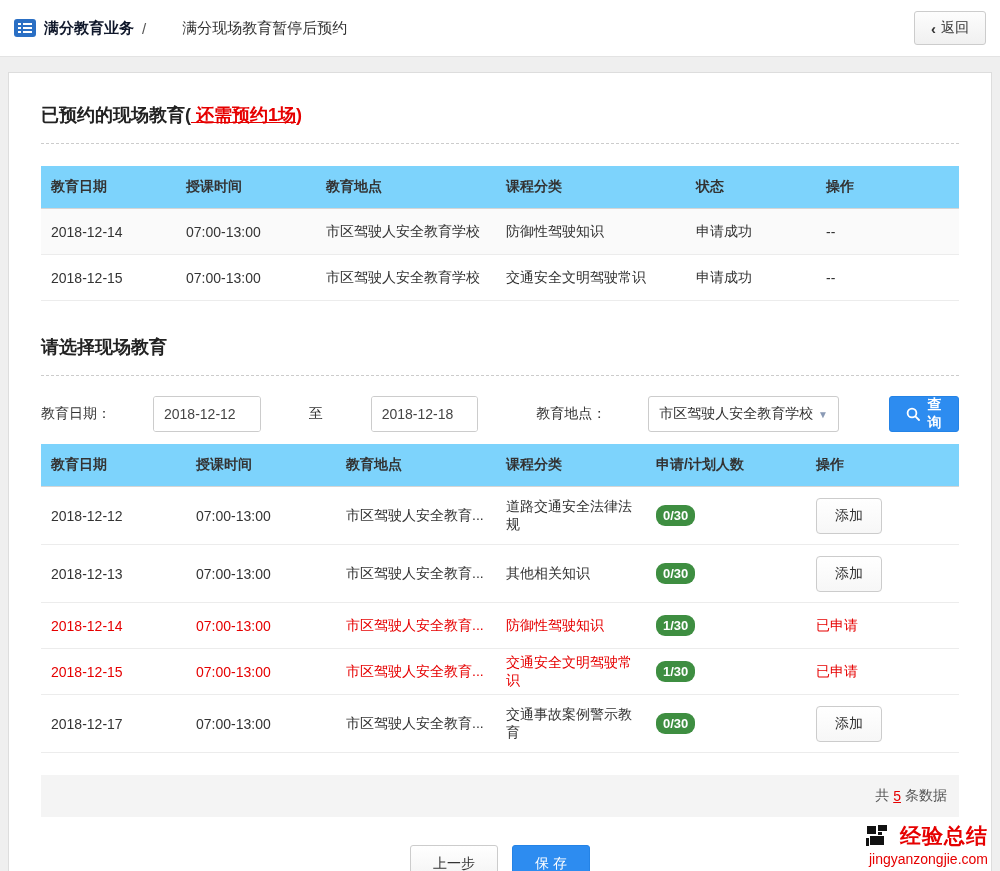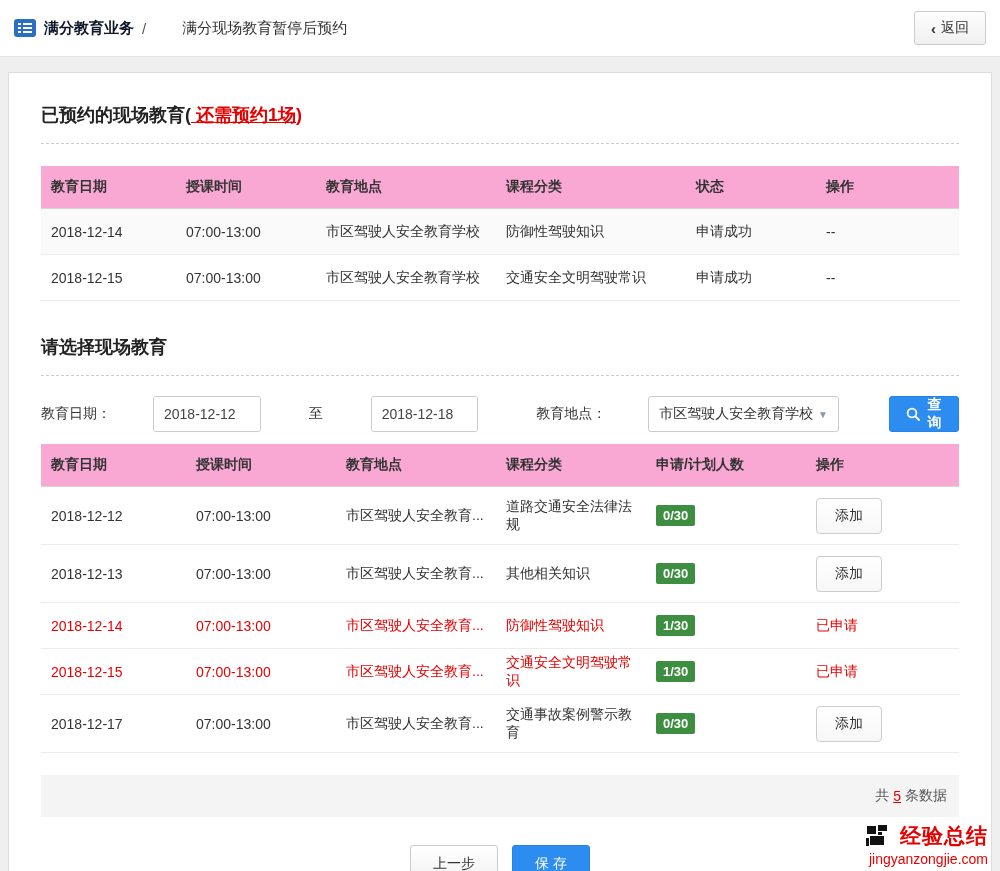--- a/index.html
+++ b/index.html
@@ -38,32 +38,32 @@
     font-size:18px; font-weight:bold; color:#222;
     padding-bottom:16px; border-bottom:1px dashed #ccc;
   }
   .section-title.second{ margin-top:34px; }
   .red{ color:#e60000;text-decoration:underline; }
   
   table.tbl{ width:100%; border-collapse:collapse; font-size:14px; color:#333; }
   .tbl1{ margin-top:22px; }
   .tbl2{ margin-top:12px; }
   .tbl th{
-    background:#f9a8d4; text-align:left; font-weight:bold;
+    background:#7dd3fc; text-align:left; font-weight:bold;
     padding:12px 10px; border-bottom:1px solid #d5d5d5;
   }
   .tbl td{ padding:0 10px; border-bottom:1px solid #ececec; vertical-align:middle; }
   .tbl1 td{ height:46px; }
   .tbl1 tbody tr:nth-child(odd){ background:#fafafa; }
   .tbl2 td{ height:58px; }
   .tbl2 tr.row-applied td{ height:46px; color:#e60000; }
   .applied-text{ color:#e60000; }
   .badge{
     display:inline-block; background:#3e8e41; color:#fff; font-weight:bold;
-    font-size:13px; padding:3px 7px; border-radius:2px;
+    font-size:13px; padding:3px 7px; border-radius:9px;
   }
   .btn-add{
     height:36px; min-width:66px; background:linear-gradient(#fff,#f7f7f7);
     border:1px solid #ccc; border-radius:4px; font-size:14px; color:#333;
     cursor:pointer; font-family:inherit;
   }
   
   .filters{ display:flex; align-items:center; margin-top:20px; font-size:14px;gap:36px; }
   .flabel{ margin-right:6px; white-space:nowrap; }
   .flabel.loc{ margin-left:22px; }

